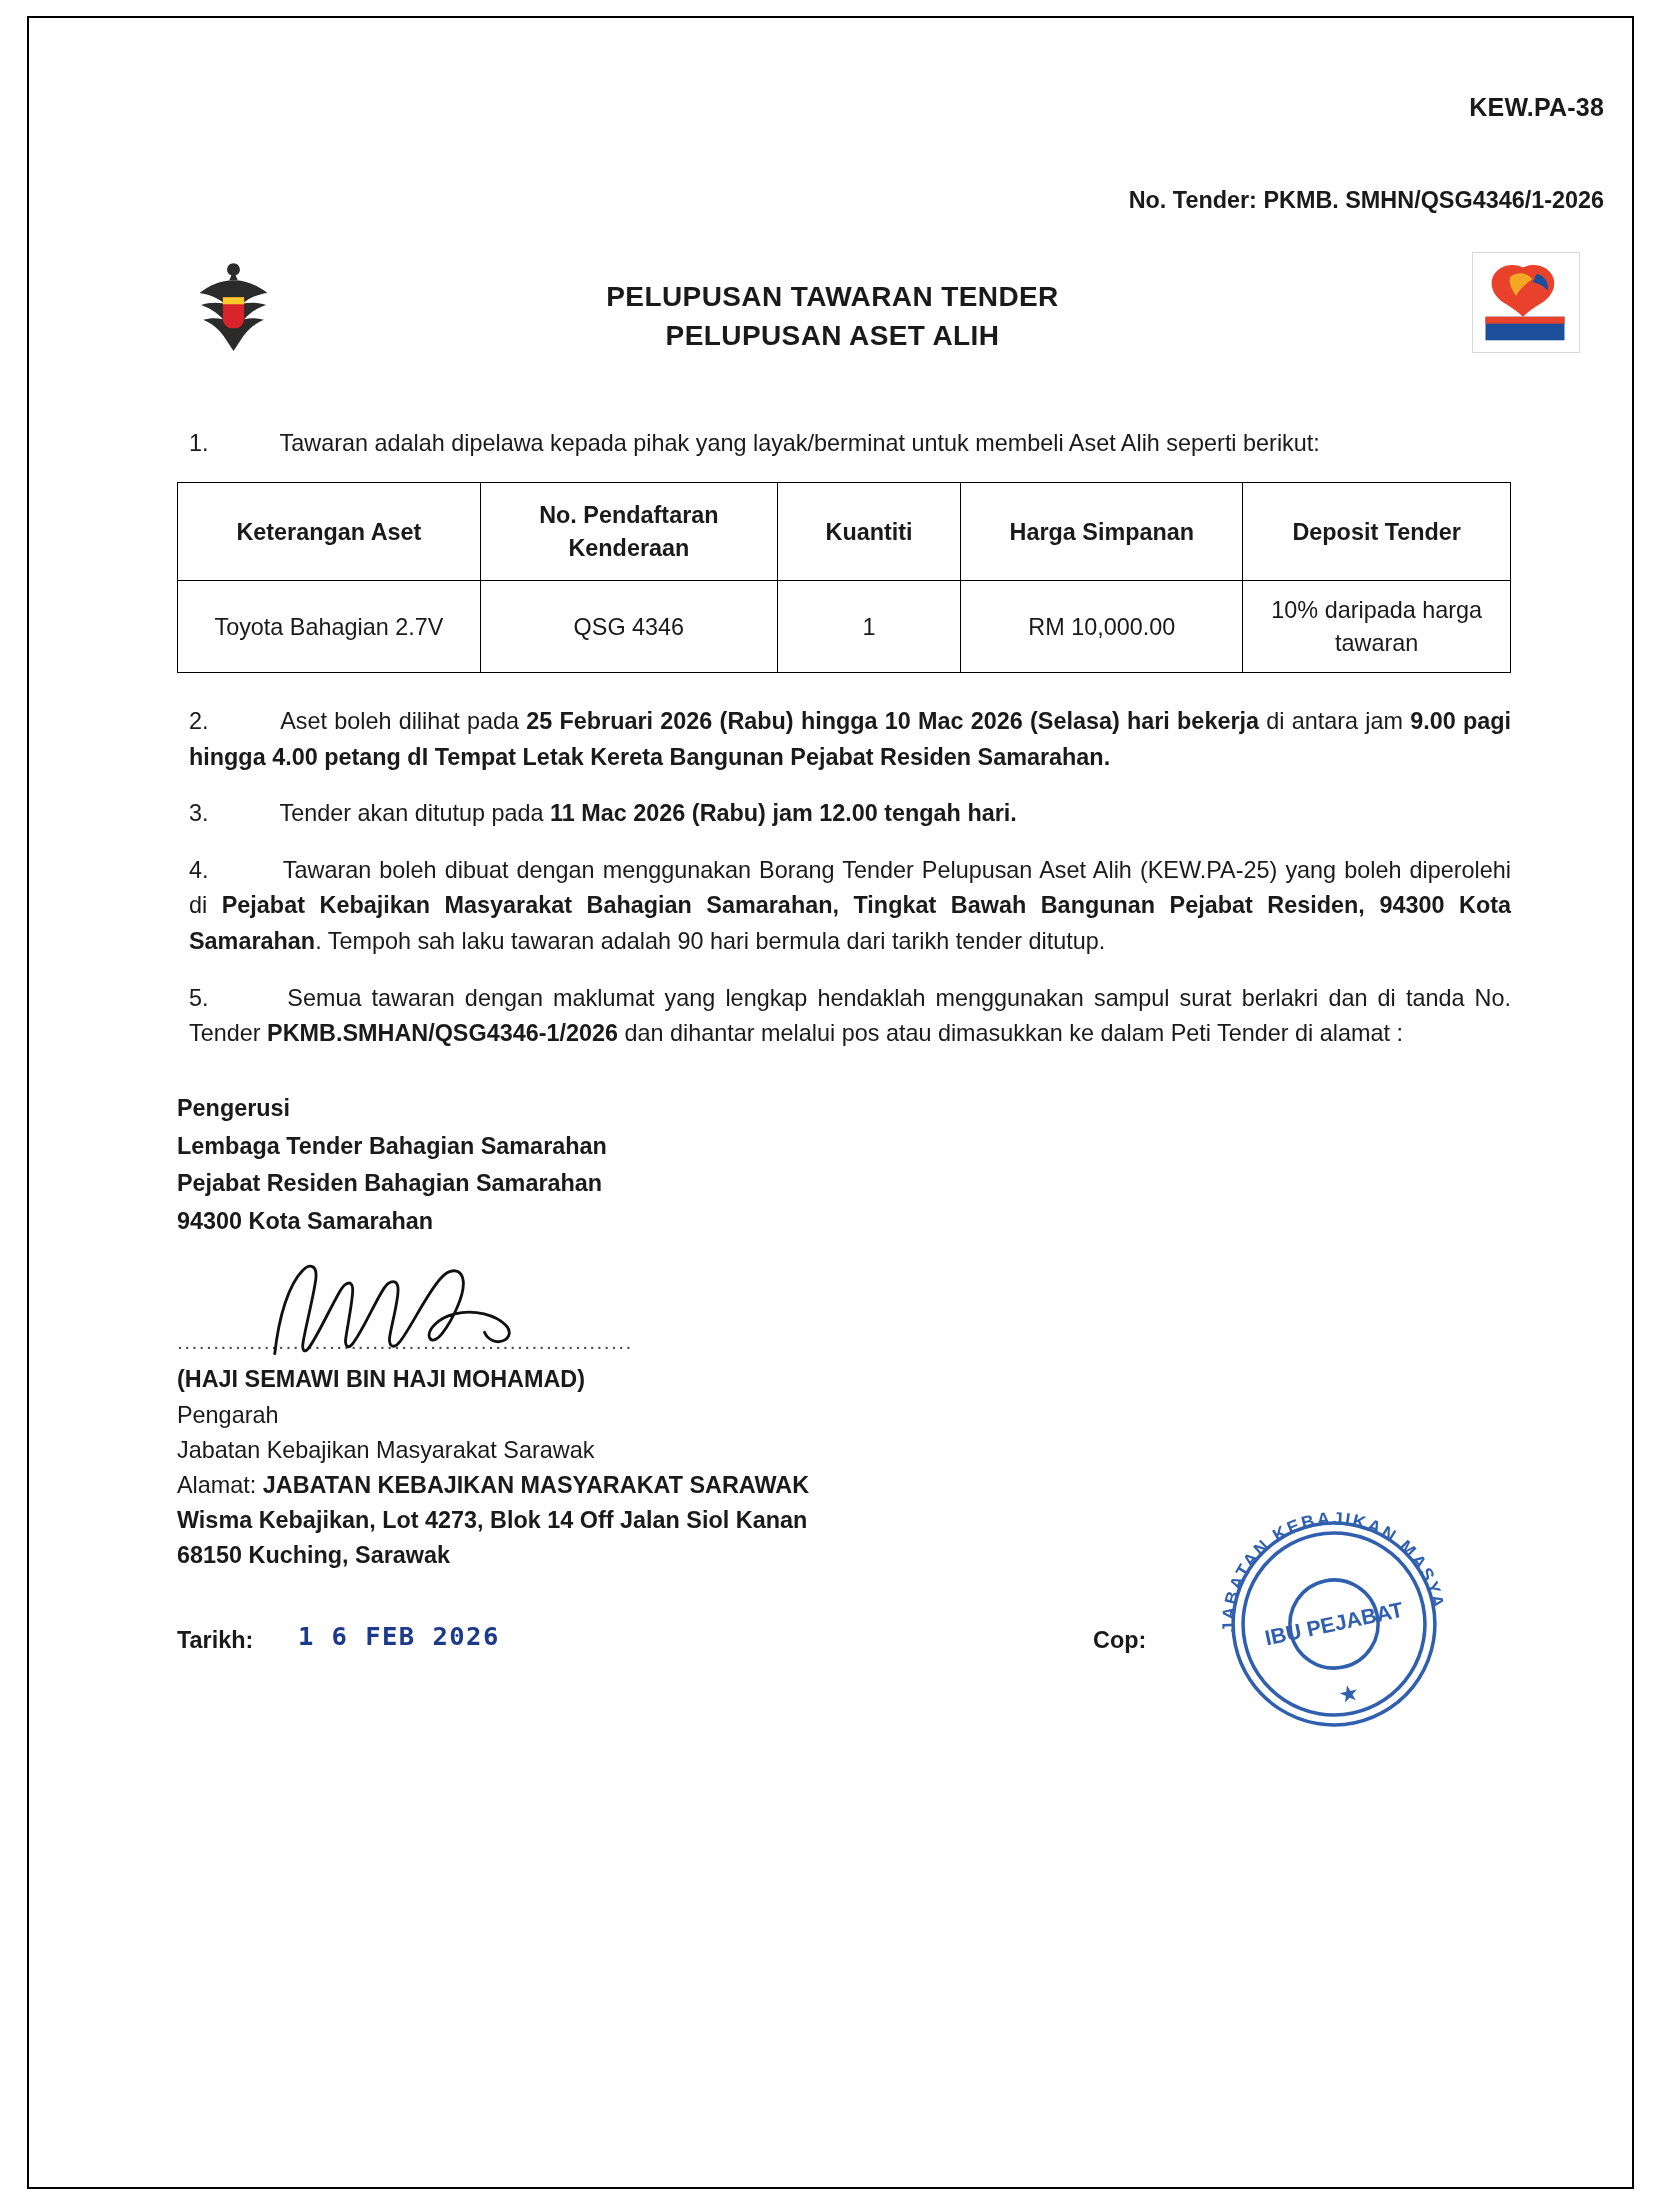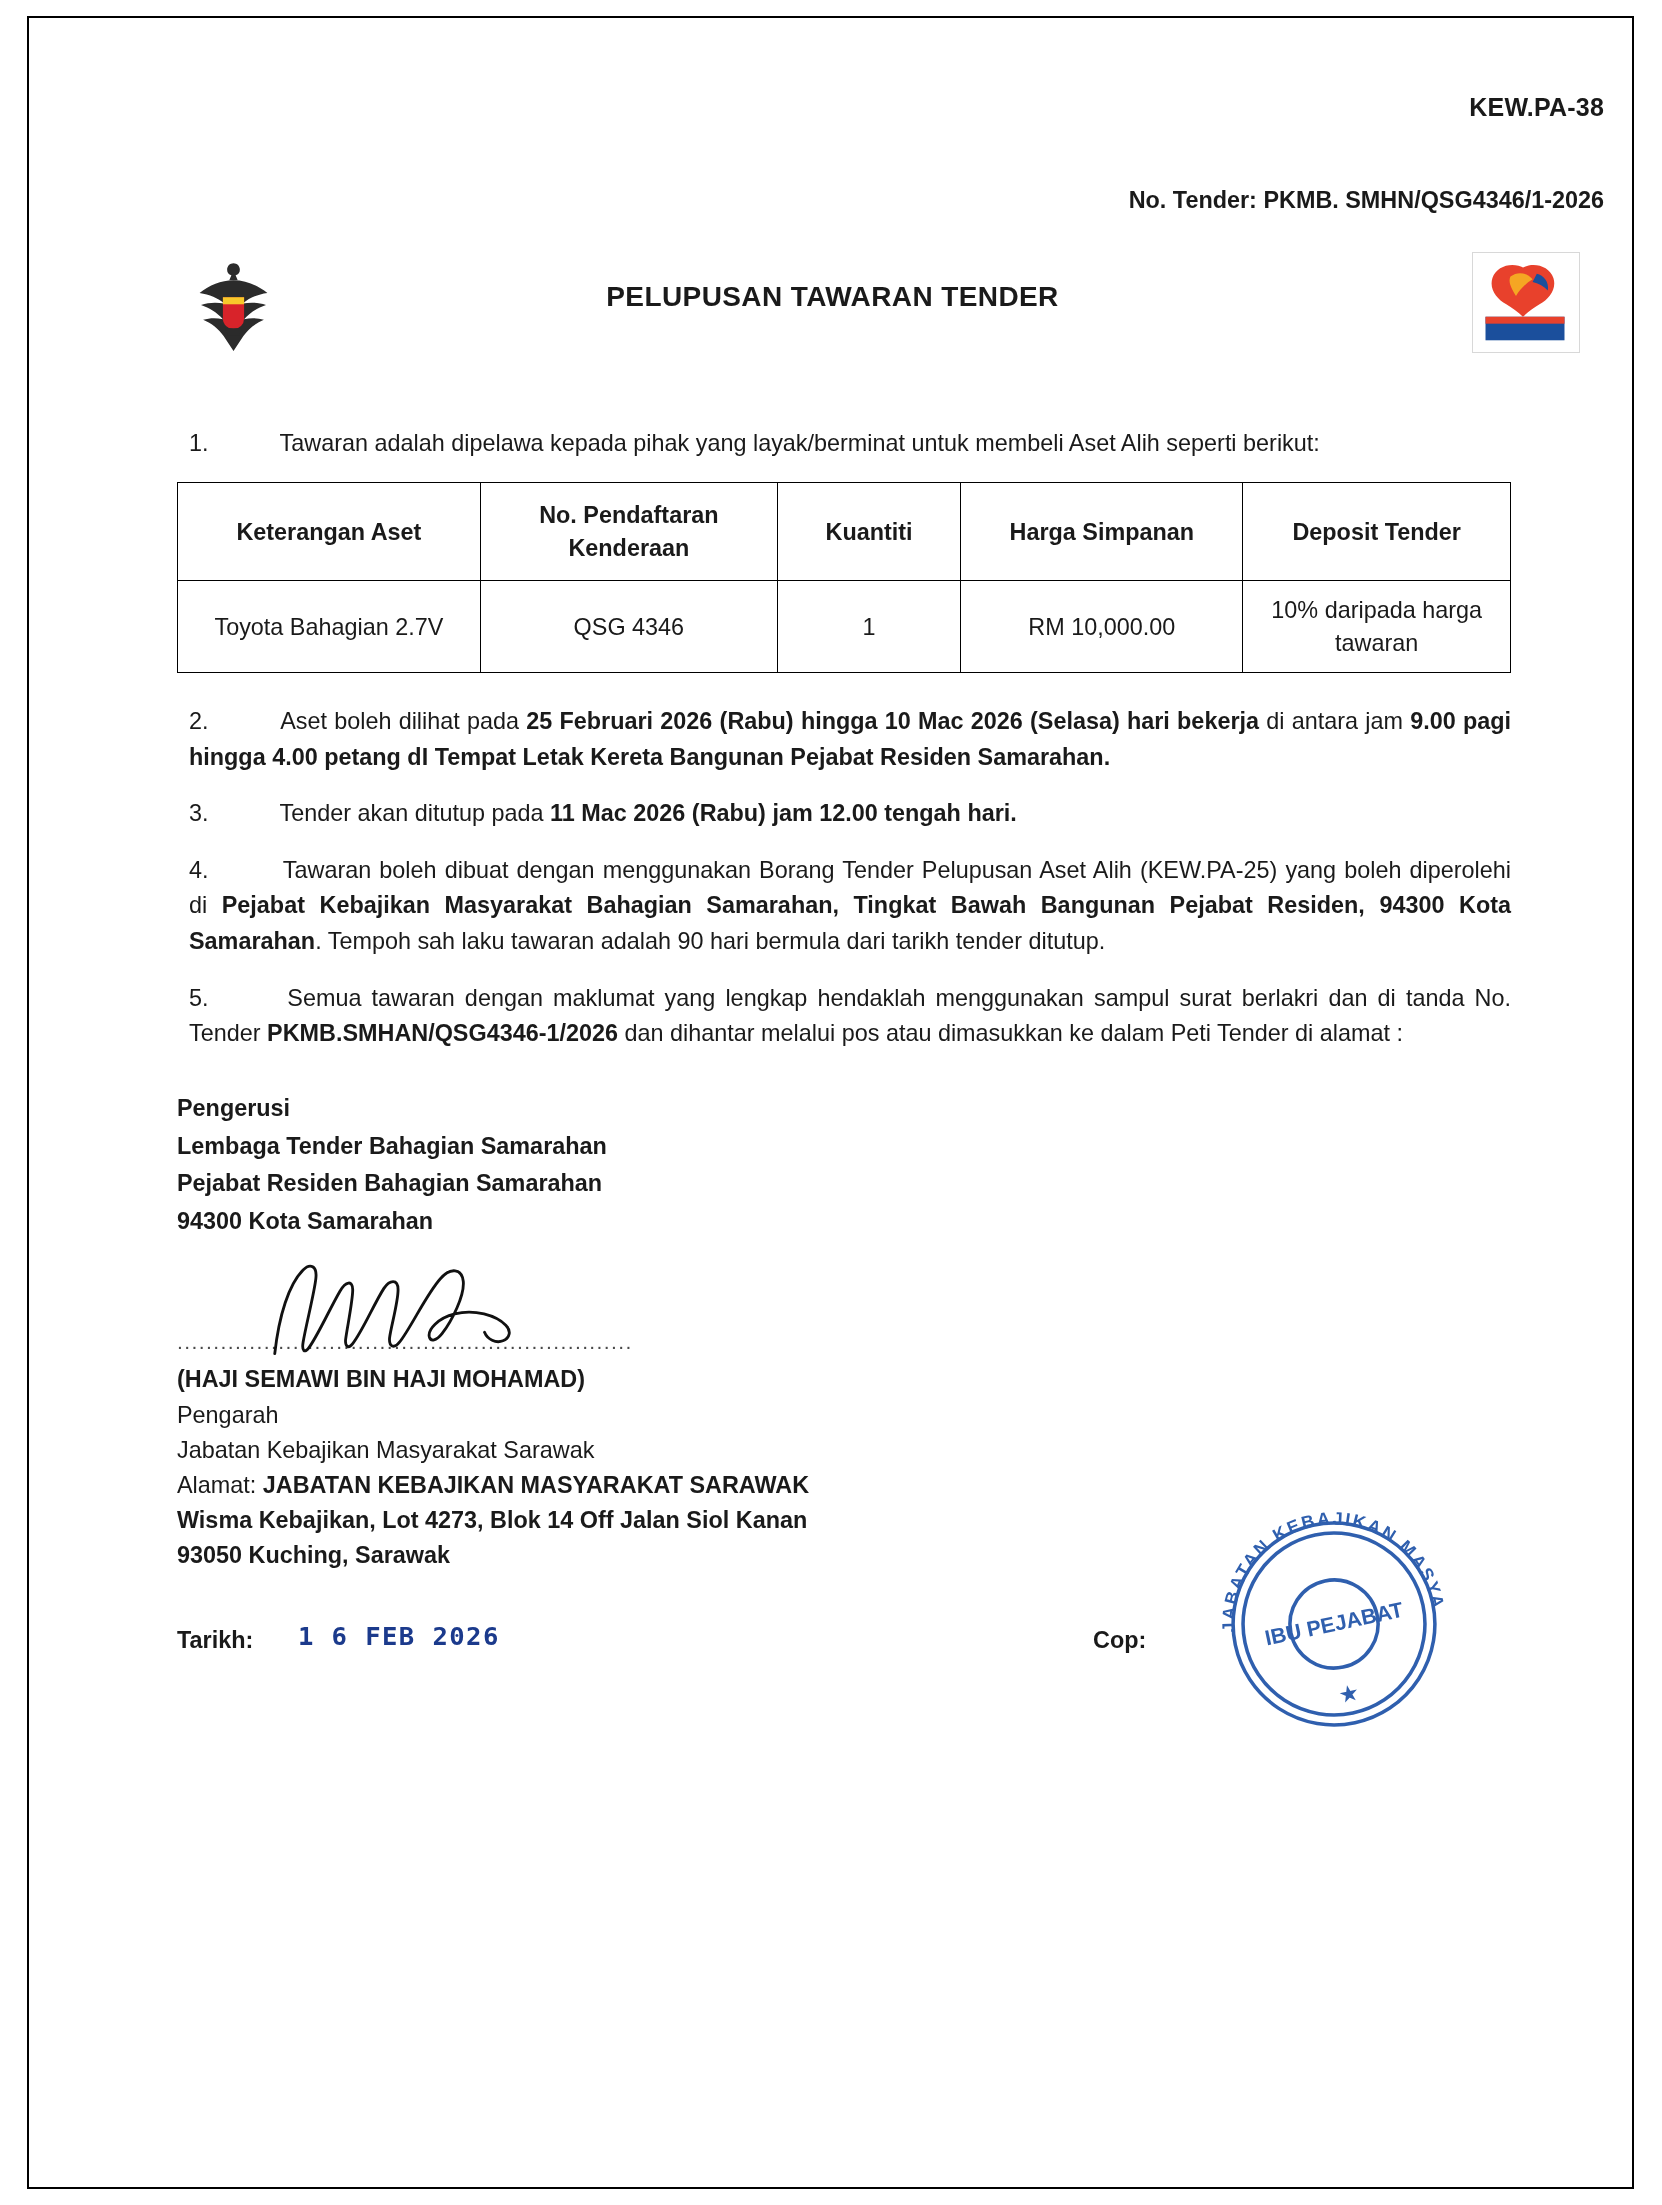--- a/index.html
+++ b/index.html
@@ -218,20 +218,21 @@
         <path d="M70 22 c16 -10 40 -4 46 14 5 16 -6 30 -20 38 -8 5 -17 11 -24 18 -7 -7 -16 -13 -24 -18 -14 -8 -25 -22 -20 -38 6 -18 30 -24 46 -14 z" fill="#e8412c"></path>
         <path d="M54 34 c10 -8 24 -6 32 4 -10 6 -18 14 -24 24 -6 -10 -12 -20 -8 -28 z" fill="#f5a623"></path>
         <path d="M92 30 c10 2 18 12 16 24 -6 -6 -14 -10 -22 -12 z" fill="#1b4f9c"></path>
         <rect x="18" y="92" width="114" height="34" fill="#1b4f9c"></rect>
         <rect x="18" y="92" width="114" height="10" fill="#e8412c"></rect>
       </svg>
     </div>
 
     <div class="title-block">
       <div class="l1">PELUPUSAN TAWARAN TENDER</div>
+      <div class="l2">PELUPUSAN ASET ALIH</div>
     </div>
 
     <div class="body">
 
       <p class="para">
         <span class="num">1.</span>
         <span class="indent"></span>
         <span>Tawaran adalah dipelawa kepada pihak yang layak/berminat untuk membeli Aset Alih seperti berikut:</span>
       </p>
 
@@ -296,21 +297,21 @@
         <div class="sig-name">(HAJI SEMAWI BIN HAJI MOHAMAD)</div>
         <div class="sig-line">Pengarah</div>
         <div class="sig-line">Jabatan Kebajikan Masyarakat Sarawak</div>
         <div class="sig-line">
           <span>Alamat: </span><b>JABATAN KEBAJIKAN MASYARAKAT SARAWAK</b>
         </div>
         <div class="sig-line">
           <b>Wisma Kebajikan, Lot 4273, Blok 14 Off Jalan Siol Kanan</b>
         </div>
         <div class="sig-line">
-          <b>93050 Kuching, Sarawak</b>
+          <b>68150 Kuching, Sarawak</b>
         </div>
 
         <div class="footer-row">
           <span class="tarikh-label">Tarikh:</span>
           <span class="tarikh-value">1 6 FEB 2026</span>
           <span class="cop-label">Cop:</span>
 
           <svg class="stamp" viewBox="0 0 380 380" aria-hidden="true" style="font-size:33px">
             <defs>
               <path id="arcTop" d="M 50 190 A 140 140 0 0 1 330 190"></path>

